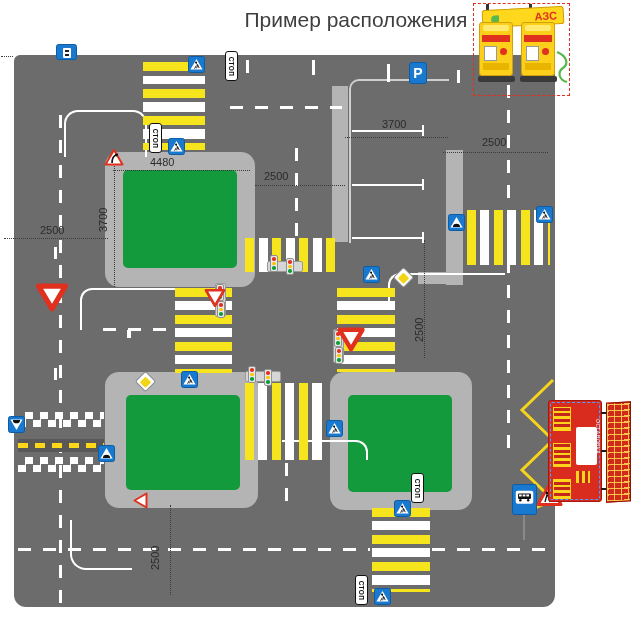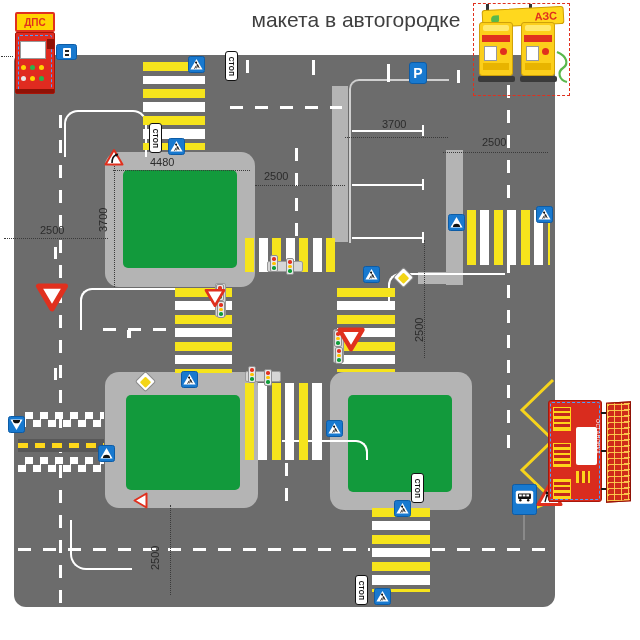--- a/index.html
+++ b/index.html
@@ -63,21 +63,21 @@
   .reddash{border:1.5px dashed #e0301e;box-sizing:border-box;}
   
   .title{font-size:21px;line-height:1.12;color:#3f3f3f;text-align:center;}
 </style>
 </head>
 <body>
 
 <div id="stage">
 
   <div class="abs title" style="left:225px;top:8px;width:262px;">
-    <div>макета в автогородке</div>
+    <div>Пример расположения</div>
   </div>
 
   <div class="abs mat" style="left:14px;top:55px;width:541px;height:552px;"></div>
 
   <div class="abs strip" style="left:332px;top:86px;width:16px;height:156px;"></div>
   <div class="abs strip" style="left:446px;top:150px;width:17px;height:135px;"></div>
   <div class="abs strip" style="left:418px;top:272px;width:45px;height:12px;"></div>
 
   <div class="abs" style="left:347px;top:78px;width:101px;height:164px;"></div>
   <div class="abs curb" style="left:349px;top:79px;width:98px;height:162px;border-left-width:2px;border-top-width:2px;border-top-left-radius:10px;"></div>
@@ -310,35 +310,20 @@
         <path d="M11 12.5 L9 20 M11.5 12.5 L14 20 M17.5 11 L15.5 18.5 M18 11 L20.5 18.5" stroke="#101010" stroke-width="1.3" fill="none"></path>
       </svg></div>
 
   <div class="abs sgn blue" style="left:56px;top:44px;width:21px;height:16px;">
     <div class="abs" style="left:6px;top:3px;width:8px;height:10px;background:#fff;border-radius:1px;"></div>
     <div class="abs" style="left:8px;top:5px;width:4px;height:2px;background:#222;"></div>
     <div class="abs" style="left:8px;top:9px;width:4px;height:2px;background:#222;"></div>
   </div>
 
   <div class="abs doth" style="left:1px;top:56px;width:12px;"></div>
-  <div class="abs" style="left:13px;top:6px;width:44px;height:90px;">
-    <div class="abs dps-head" style="left:2px;top:6px;width:40px;height:20px;">ДПС</div>
-    <div class="abs dps-body" style="left:2px;top:26px;width:40px;height:62px;">
-      <div class="inner"></div>
-      <div class="abs" style="left:4px;top:8px;width:24px;height:16px;background:#fff;border:1px solid #999;"></div>
-      <div class="abs" style="left:31px;top:6px;width:7px;height:10px;background:#8f1206;"></div>
-      <div class="dot" style="left:5px;top:32px;background:#ffd400;"></div>
-      <div class="dot" style="left:14px;top:32px;background:#2bb24c;"></div>
-      <div class="dot" style="left:23px;top:32px;background:#ffd400;"></div>
-      <div class="dot" style="left:5px;top:43px;background:#e8e8e8;"></div>
-      <div class="dot" style="left:14px;top:43px;background:#ffd400;"></div>
-      <div class="dot" style="left:23px;top:43px;background:#2bb24c;"></div>
-      <div class="abs" style="left:0;bottom:0;width:38px;height:4px;background:#8f1206;"></div>
-    </div>
-  </div>
 
   <div class="abs reddash" style="left:473px;top:3px;width:97px;height:93px;"></div>
   <div class="abs" style="left:486px;top:4px;width:3px;height:12px;background:#333;"></div>
   <div class="abs" style="left:529px;top:4px;width:3px;height:12px;background:#333;"></div>
   <div class="abs banner" style="left:482px;top:8px;width:82px;height:18px;">
     <span class="abs" style="left:8px;top:5px;width:8px;height:8px;background:#59b84c;border-radius:50% 0 50% 50%;"></span>
     <span>АЗС</span>
   </div>
   <div class="abs pump" style="left:479px;top:22px;width:34px;height:54px;">
     <div class="abs" style="left:3px;top:2px;width:26px;height:6px;background:#ffe96e;border-radius:2px;"></div>

